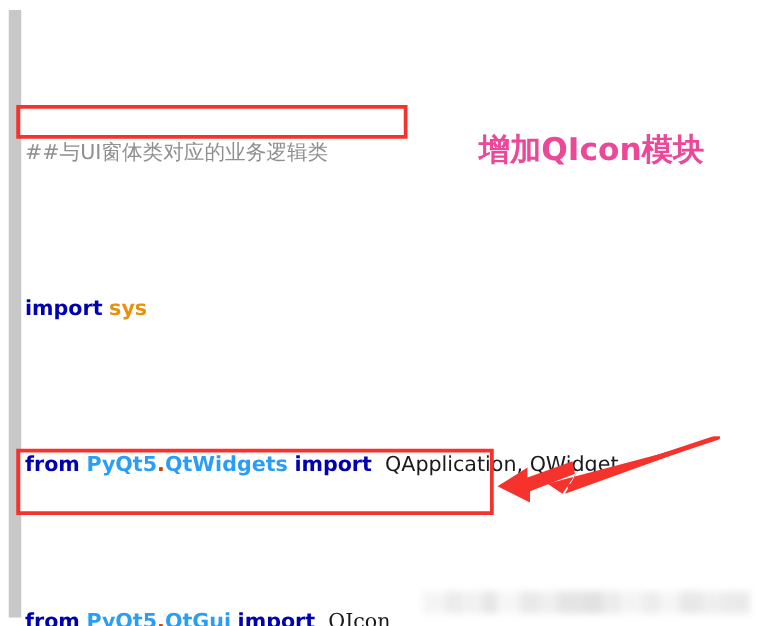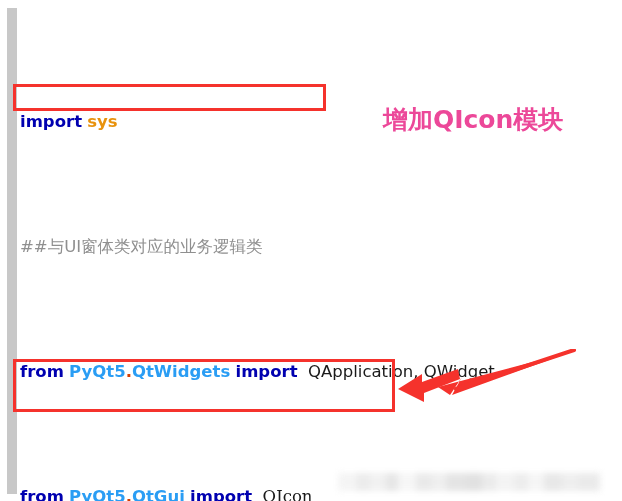--- a/index.html
+++ b/index.html
@@ -94,24 +94,24 @@
 </head>
 <body>
 
 <div id="root">
 
   <div class="gutter"></div>
 
   <div class="code">
 
     
-    <div class="line"><span class="kw">import</span><span class="plain"> </span><span class="builtin">sys</span></div>
+    <div class="line"><span class="cmt-gray">##与UI窗体类对应的业务逻辑类</span></div>
 
     
-    <div class="line"><span class="cmt-gray">##与UI窗体类对应的业务逻辑类</span></div>
+    <div class="line"><span class="kw">import</span><span class="plain"> </span><span class="builtin">sys</span></div>
 
     
     <div class="line"><span class="kw">from</span><span> </span><span class="mod">PyQt5</span><span class="dot">.</span><span class="mod">QtWidgets</span><span> </span><span class="kw">import</span><span>  </span><span class="plain">QApplication, QWidget</span></div>
 
     
     <div class="line"><span class="kw">from</span><span> </span><span class="mod">PyQt5</span><span class="dot">.</span><span class="mod">QtGui</span><span> </span><span class="kw">import</span><span>  </span><span class="serif">QIcon</span></div>
 
     
     
 

